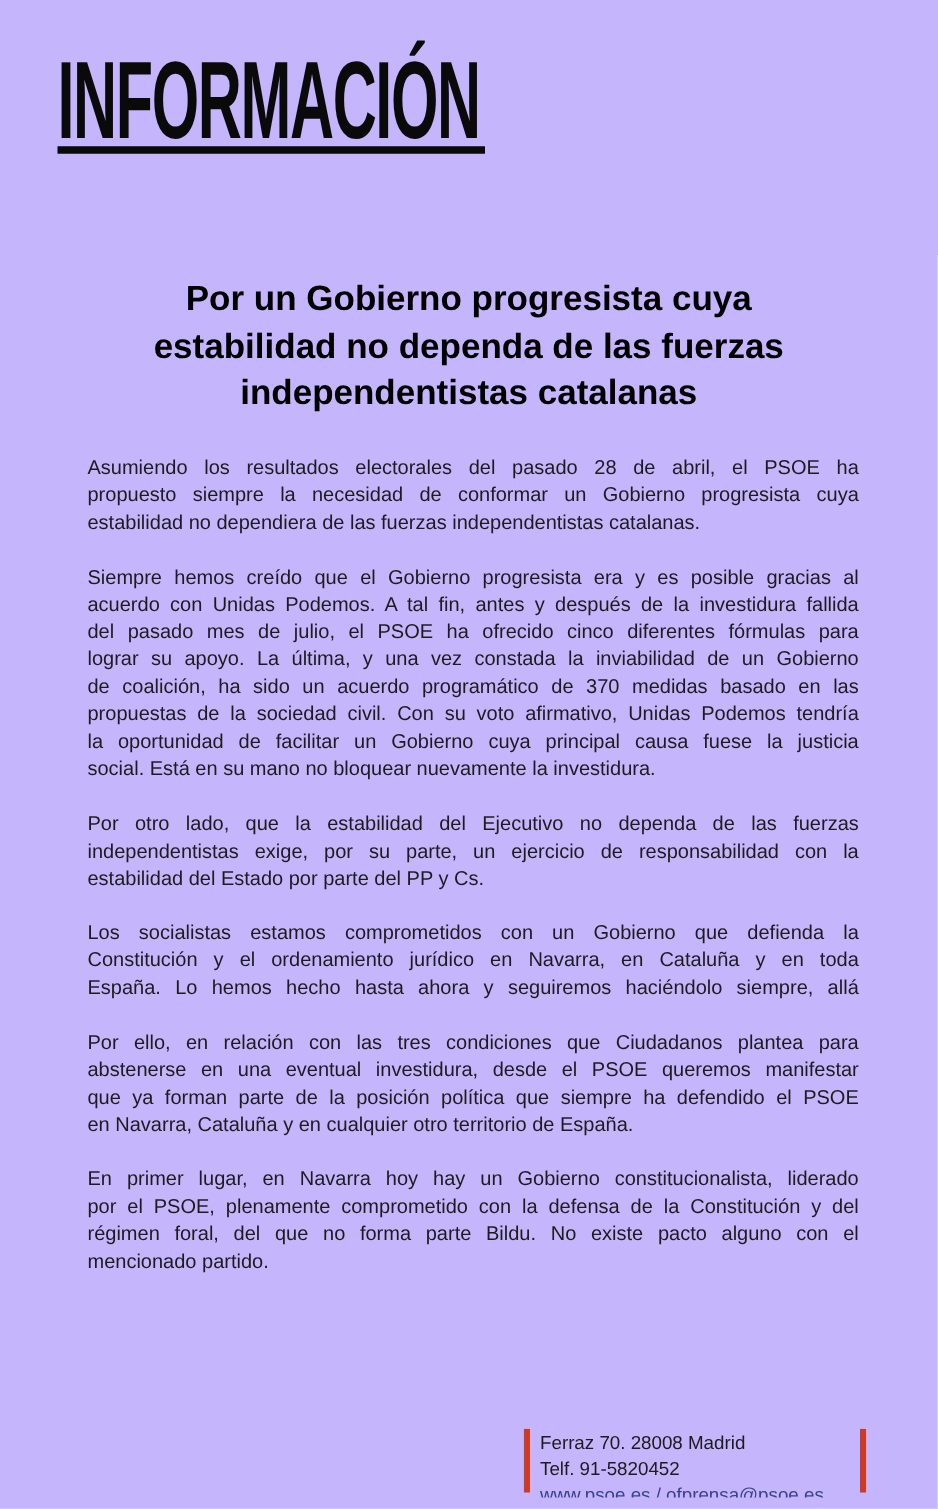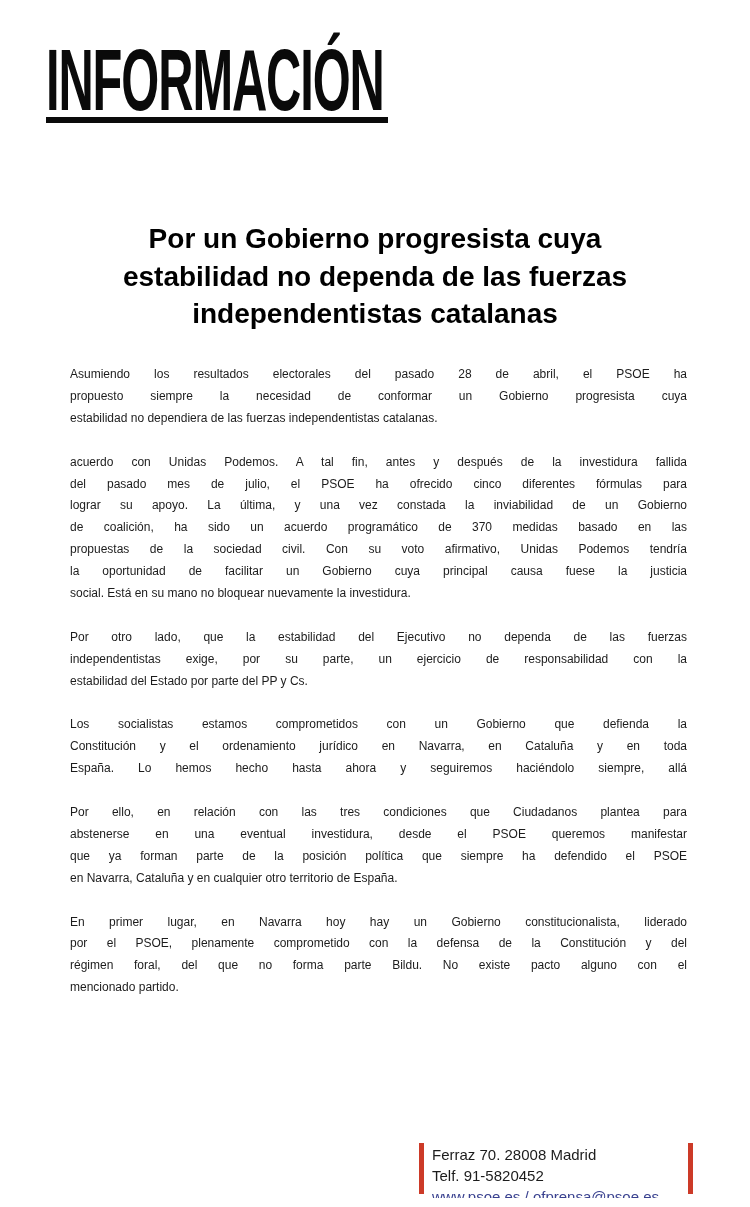--- a/index.html
+++ b/index.html
@@ -1,20 +1,20 @@
 <!DOCTYPE html>
 <html><head>
 <meta charset="utf-8">
 <style>
   * { margin:0; padding:0; box-sizing:border-box; }
   html,body { background:#e8e8e8; }
   .page {
     position:relative;
     width:750px; height:1207px;
-    background:#ffffff;
+    background:#c4b5fd;
     margin:0 auto;
     font-family:"Liberation Sans", sans-serif;
     overflow:hidden;
   }
   
   .logo-text {
     position:absolute; left:46px; top:36px;
     display:inline-block;
     font-weight:bold; font-size:88px; line-height:88px;
     letter-spacing:-2px;
@@ -30,21 +30,21 @@
   
   .title {
     position:absolute; left:66px; top:220px; width:618px;
     text-align:center;
     font-weight:bold; font-size:28px; line-height:37.5px;
     color:#000000;
   }
   
   .body {
     position:absolute; left:70px; top:364px; width:617px;
-    font-size:12px; line-height:21.9px;
+    font-size:16px; line-height:21.9px;
     color:#1c1c1c;
   }
   .para { margin-bottom:21.9px; }
   .jline { text-align:justify; text-align-last:justify; text-justify:inter-word; white-space:normal; }
   .jline.last { text-align-last:left; }
   
   .footer {
     position:absolute; left:419px; top:1133px;
     width:274px; height:55px;
     overflow:hidden;
@@ -72,20 +72,21 @@
 
   <div class="body">
 
     <div class="para">
       <div class="jline">Asumiendo los resultados electorales del pasado 28 de abril, el PSOE ha</div>
       <div class="jline">propuesto siempre la necesidad de conformar un Gobierno progresista cuya</div>
       <div class="jline last">estabilidad no dependiera de las fuerzas independentistas catalanas.</div>
     </div>
 
     <div class="para">
+      <div class="jline">Siempre hemos creído que el Gobierno progresista era y es posible gracias al</div>
       <div class="jline">acuerdo con Unidas Podemos. A tal fin, antes y después de la investidura fallida</div>
       <div class="jline">del pasado mes de julio, el PSOE ha ofrecido cinco diferentes fórmulas para</div>
       <div class="jline">lograr su apoyo. La última, y una vez constada la inviabilidad de un Gobierno</div>
       <div class="jline">de coalición, ha sido un acuerdo programático de 370 medidas basado en las</div>
       <div class="jline">propuestas de la sociedad civil. Con su voto afirmativo, Unidas Podemos tendría</div>
       <div class="jline">la oportunidad de facilitar un Gobierno cuya principal causa fuese la justicia</div>
       <div class="jline last">social. Está en su mano no bloquear nuevamente la investidura.</div>
     </div>
 
     <div class="para">

